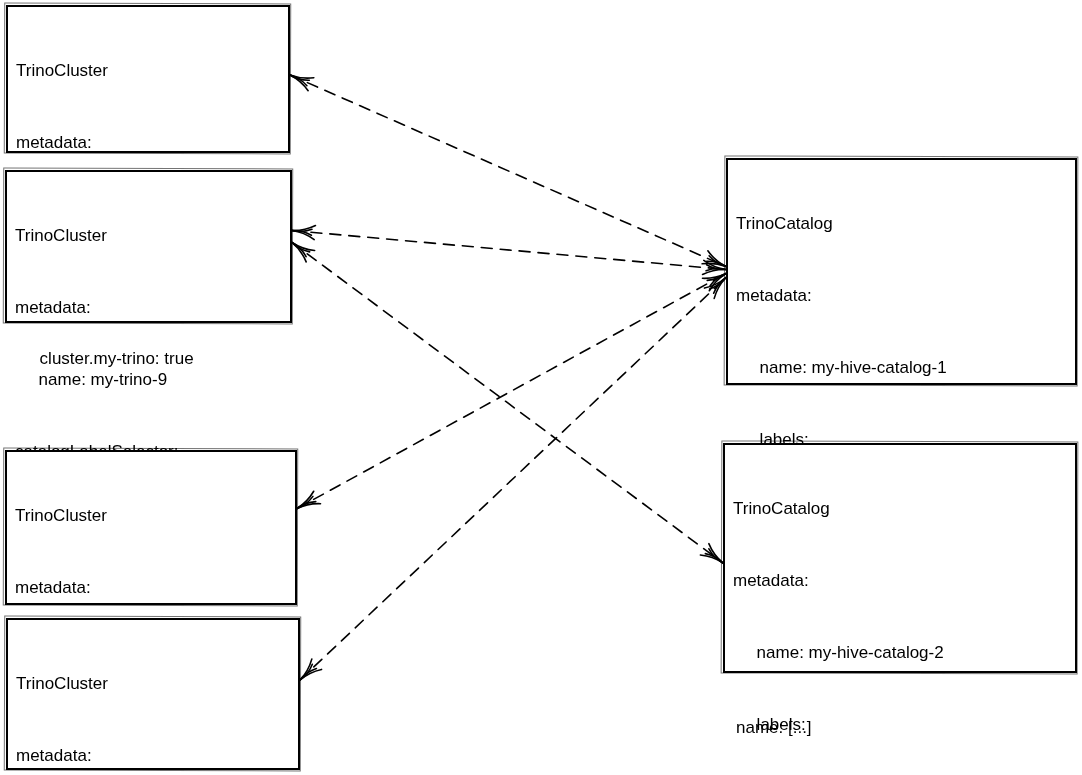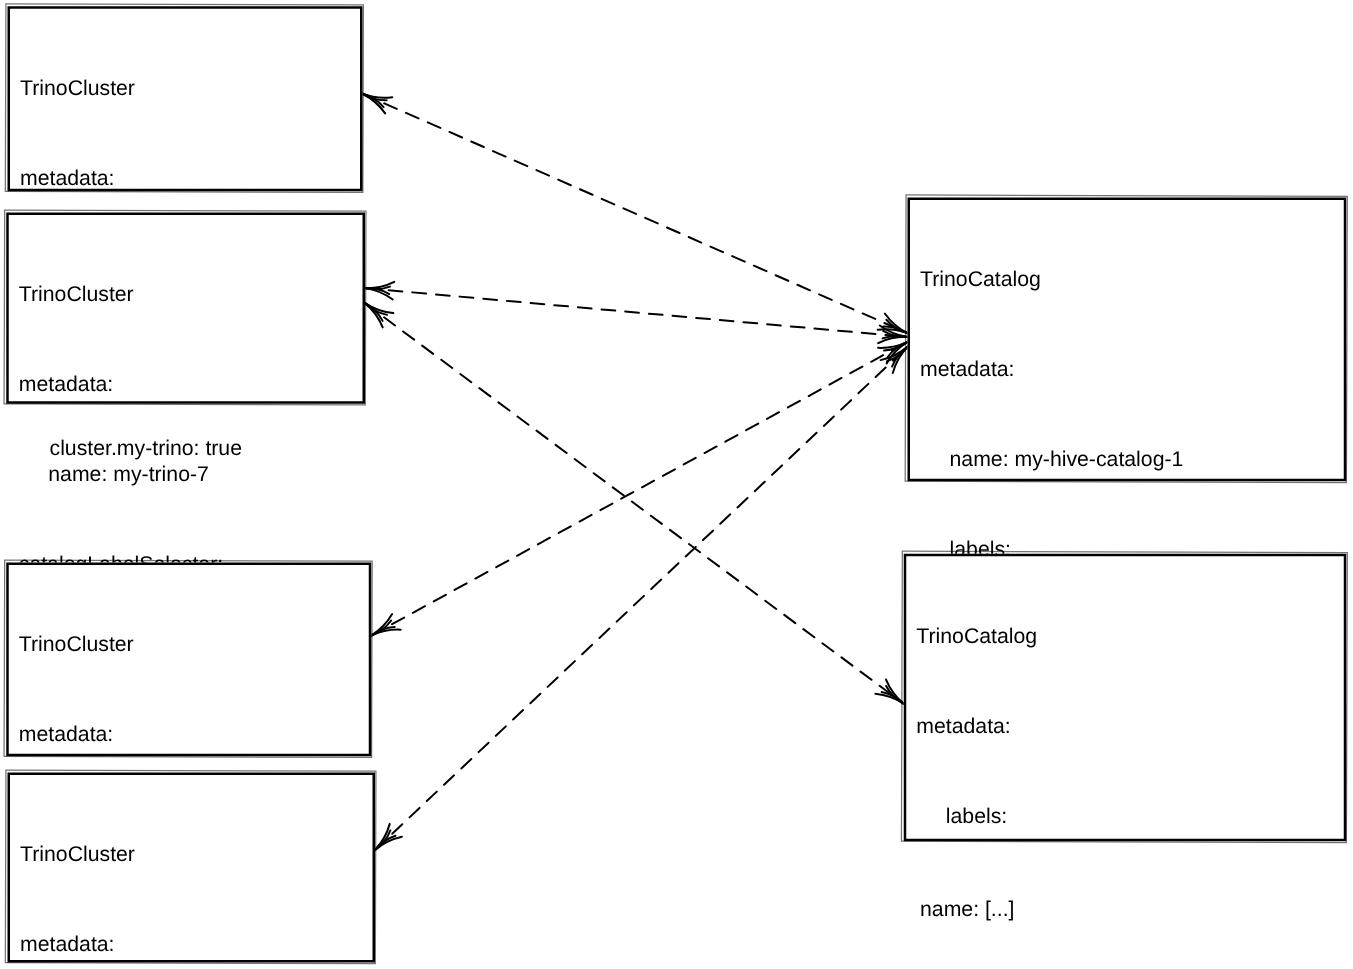--- a/index.html
+++ b/index.html
@@ -98,21 +98,21 @@
     <div class="yaml-line">TrinoCluster</div>
     <div class="yaml-line">metadata:</div>
     <div class="yaml-line">     name: my-trino</div>
     <div class="yaml-line">catalogLabelSelector:</div>
     <div class="yaml-line">     cluster.my-trino: true</div>
   </div>
 
   <div class="node" id="n-tc2">
     <div class="yaml-line">TrinoCluster</div>
     <div class="yaml-line">metadata:</div>
-    <div class="yaml-line">     name: my-trino-7</div>
+    <div class="yaml-line">     name: my-trino-9</div>
     <div class="yaml-line">catalogLabelSelector:</div>
     <div class="yaml-line">     cluster.my-trino-2: true</div>
   </div>
 
   <div class="node" id="n-tc3">
     <div class="yaml-line">TrinoCluster</div>
     <div class="yaml-line">metadata:</div>
     <div class="yaml-line">     name: my-trino-blue</div>
     <div class="yaml-line">catalogLabelSelector:</div>
     
@@ -133,18 +133,19 @@
     <div class="yaml-line">     labels:</div>
     <div class="yaml-line">          cluster.my-trino: true</div>
     <div class="yaml-line">          cluster.my-trino-2: true</div>
     <div class="yaml-line">          env.dev: true</div>
     <div class="yaml-line">name: [...]</div>
   </div>
 
   <div class="node" id="n-cat2">
     <div class="yaml-line">TrinoCatalog</div>
     <div class="yaml-line">metadata:</div>
+    <div class="yaml-line">     name: my-hive-catalog-2</div>
     <div class="yaml-line">     labels:</div>
     
     
   </div>
 
 </div>
 
 </body></html>

